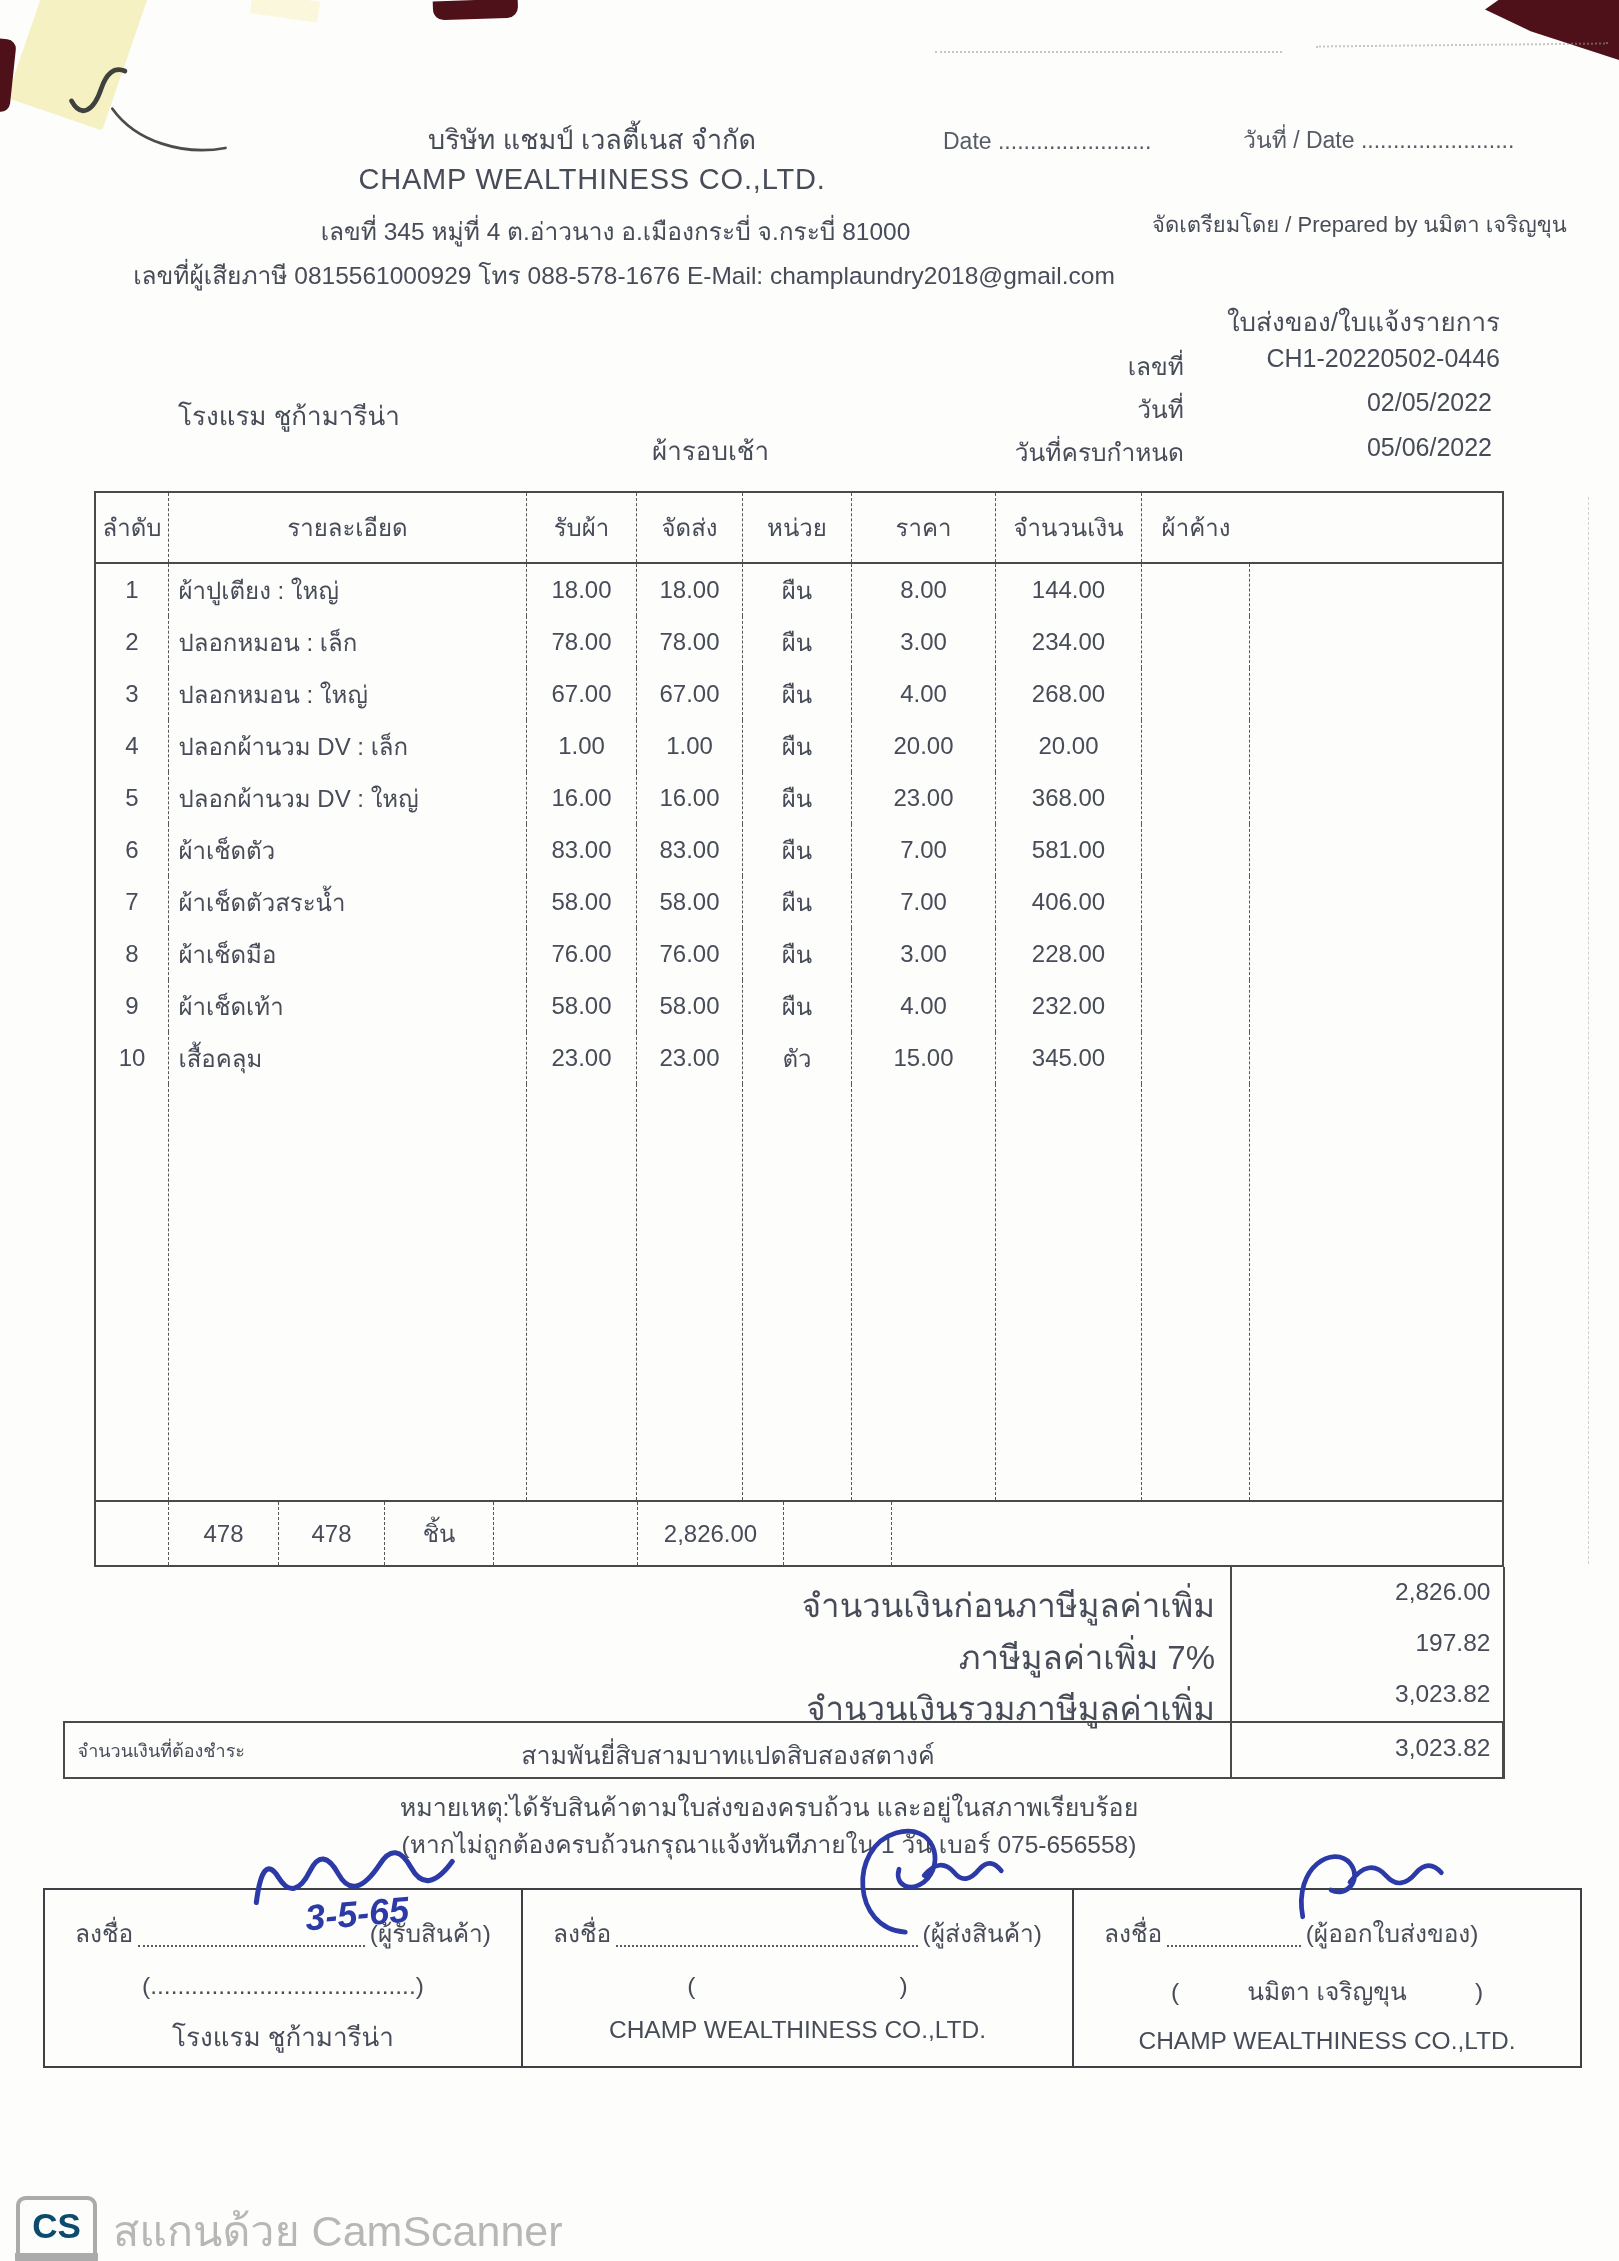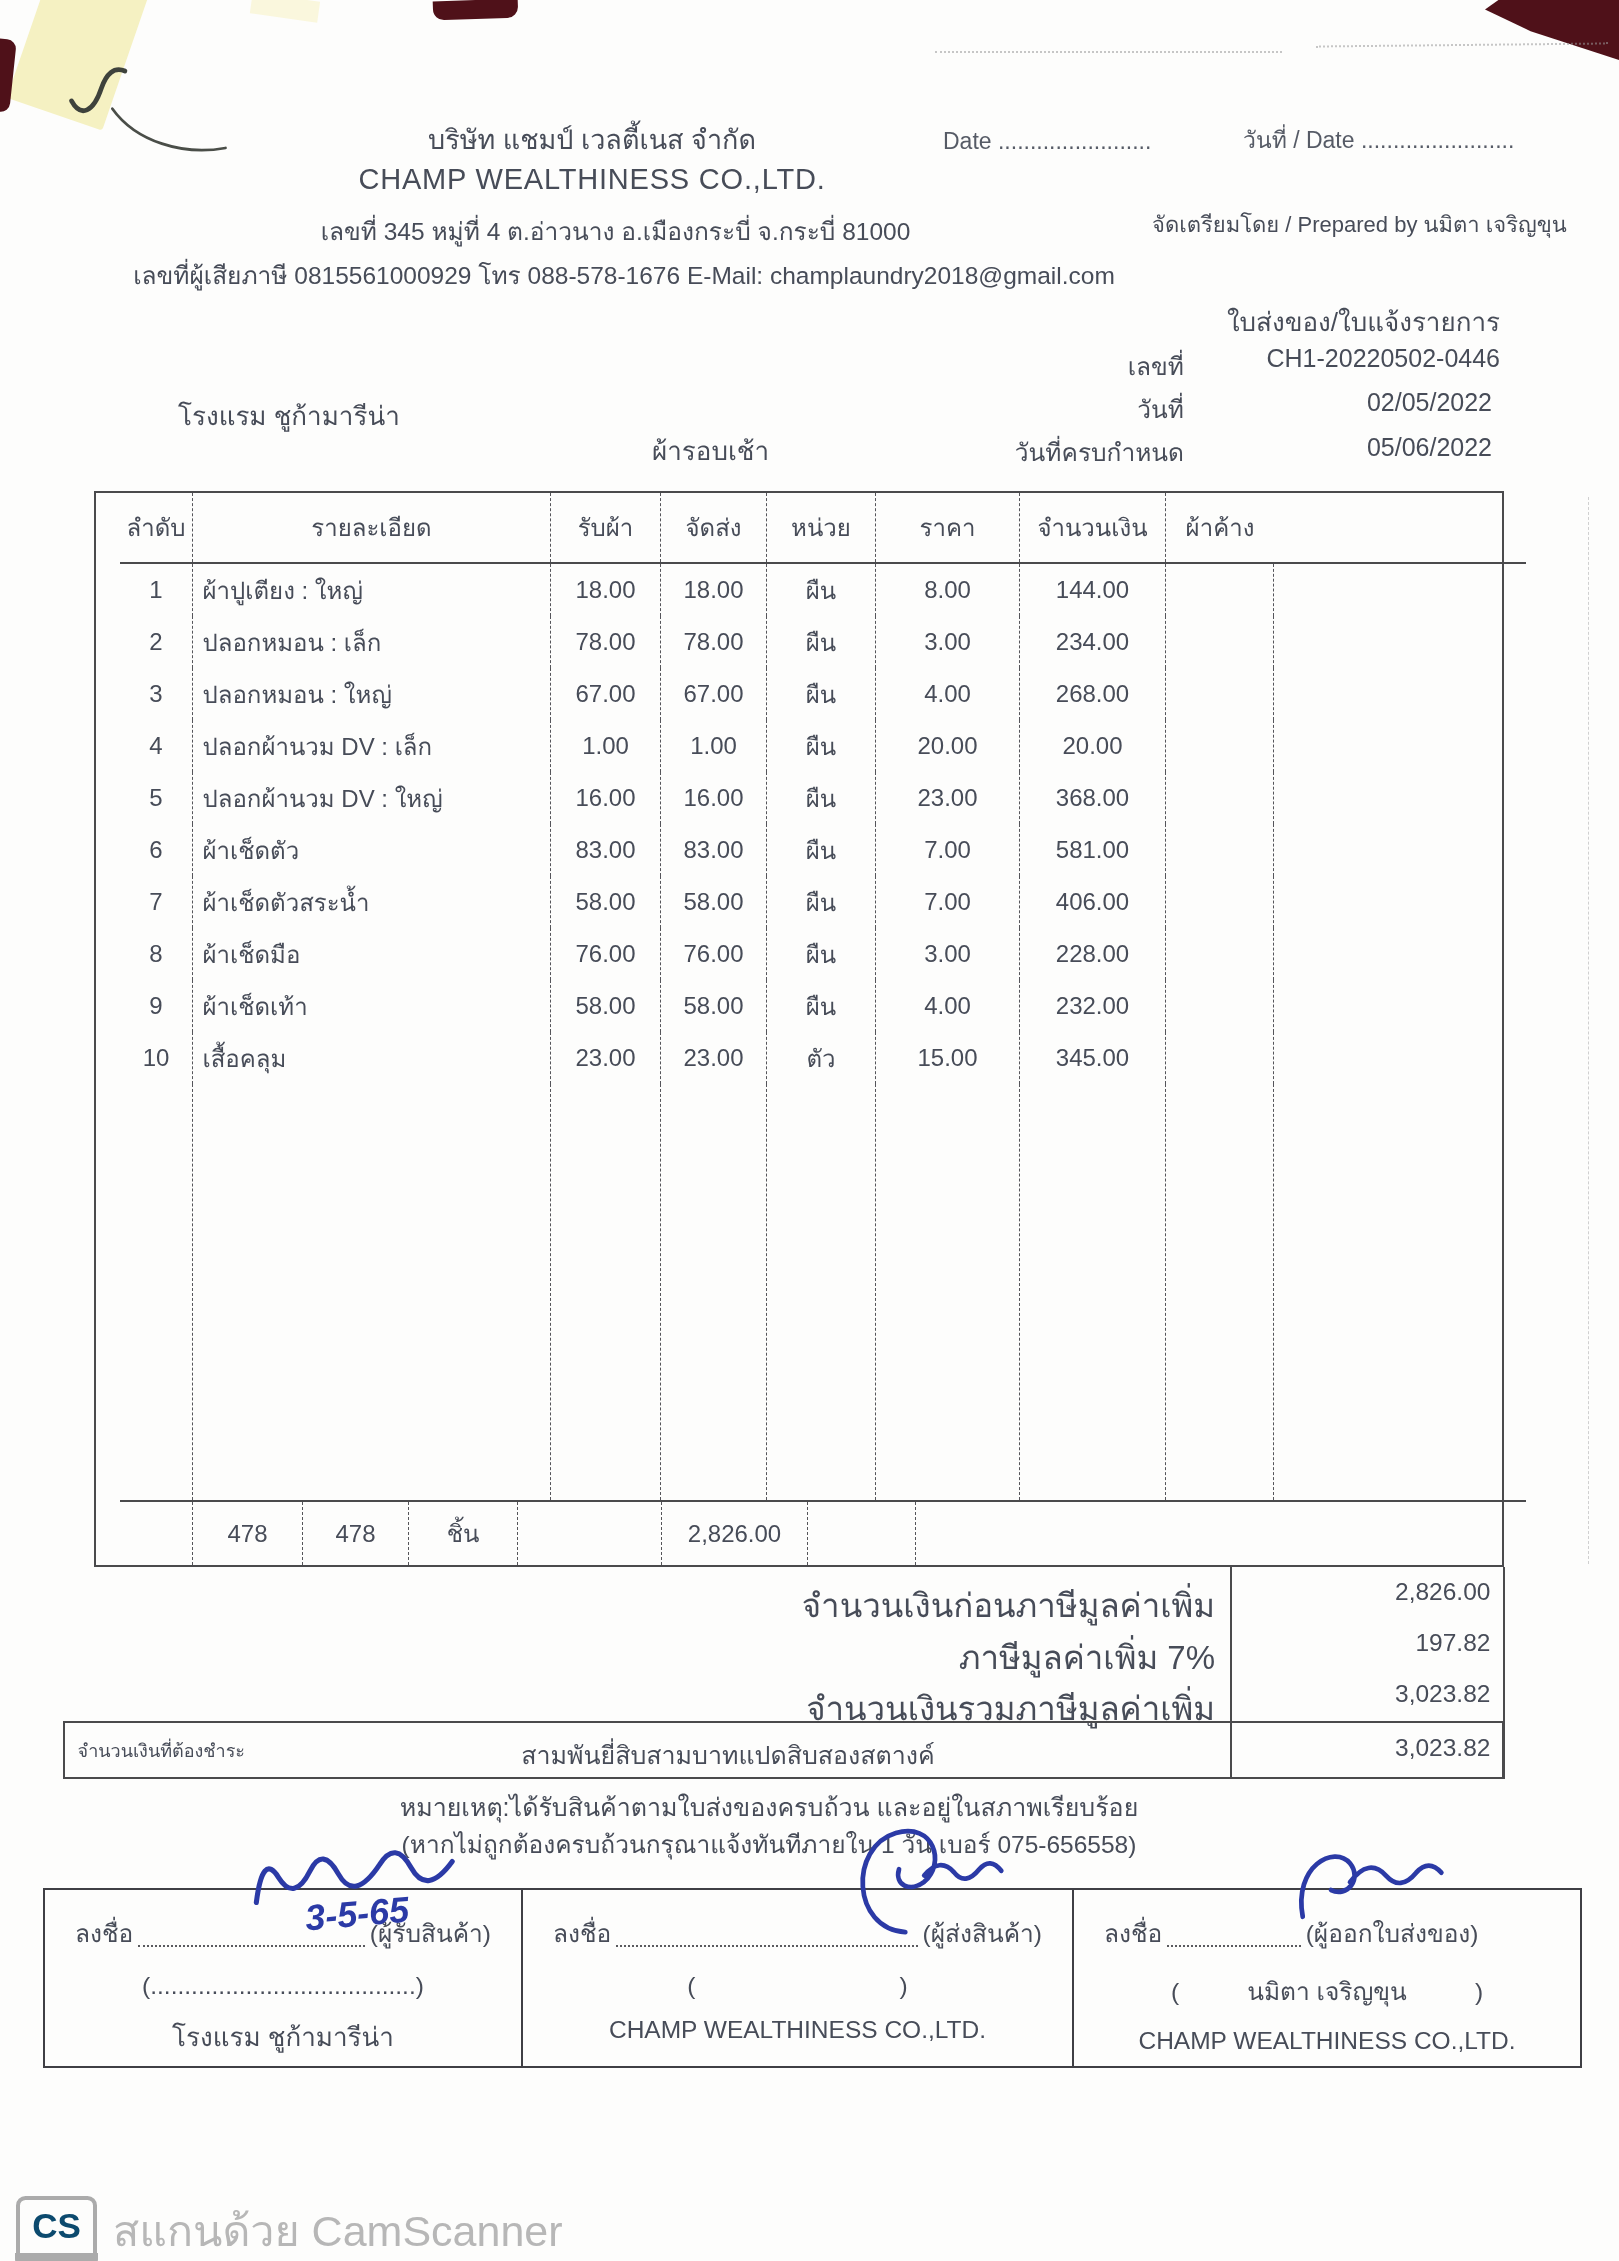--- a/index.html
+++ b/index.html
@@ -23,21 +23,21 @@
   .datefield{font-size:23px;color:#565b66;}
 
   
   .doc-title{font-size:26px;}
   .doc-label{font-size:24.5px;}
   .doc-value{font-size:25px;}
 
   
   #tbl{position:absolute;left:94px;top:491px;width:1410px;height:1076px;
        border:2.4px solid #4a4a4c;display:flex;flex-direction:column;box-sizing:border-box;}
-  .trow{display:flex;flex-direction:row;width:100%;margin-left:24px;}
+  .trow{display:flex;flex-direction:row;width:100%;}
   .tc{box-sizing:border-box;border-right:1.6px dashed #55555a;display:flex;align-items:center;
       justify-content:center;font-size:24px;}
   .tc:last-child{border-right:none;}
   .col-no{width:73px;}
   .col-desc{width:358px;justify-content:flex-start;padding-left:9.5px;}
   .col-recv{width:110px;}
   .col-del{width:106px;}
   .col-unit{width:109px;}
   .col-price{width:144px;}
   .col-amt{width:146px;}

